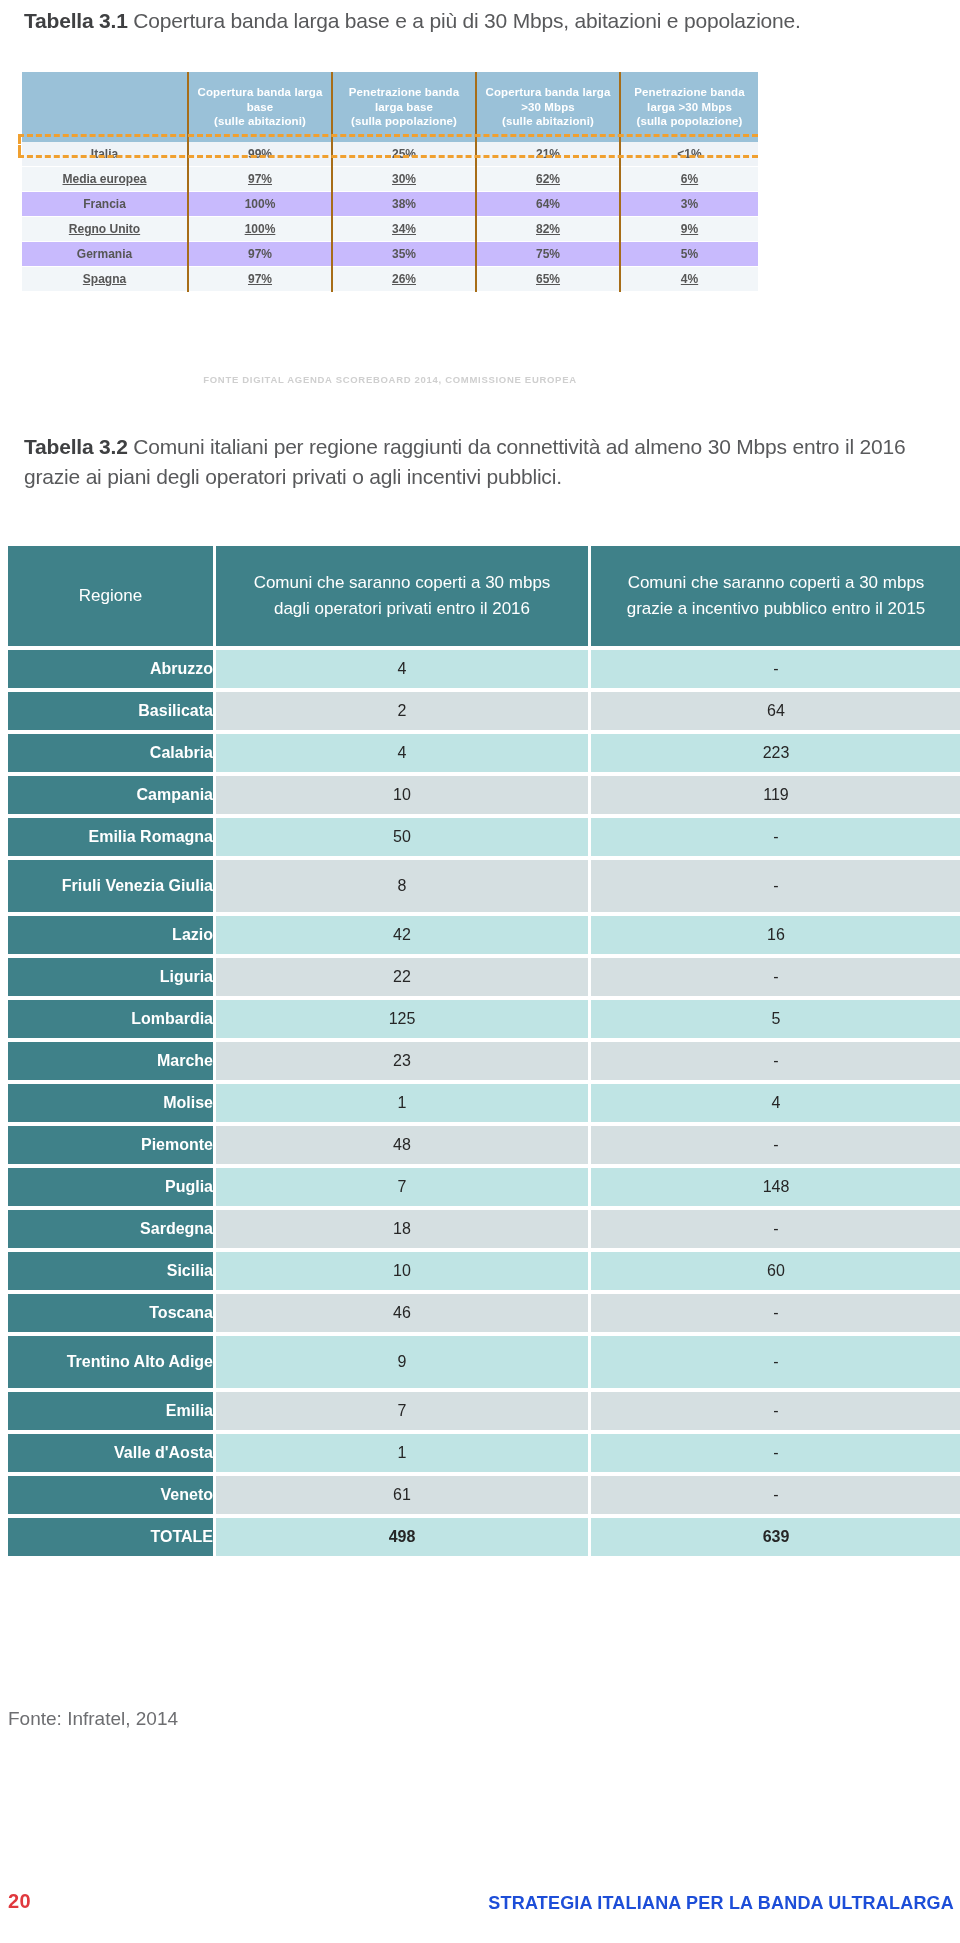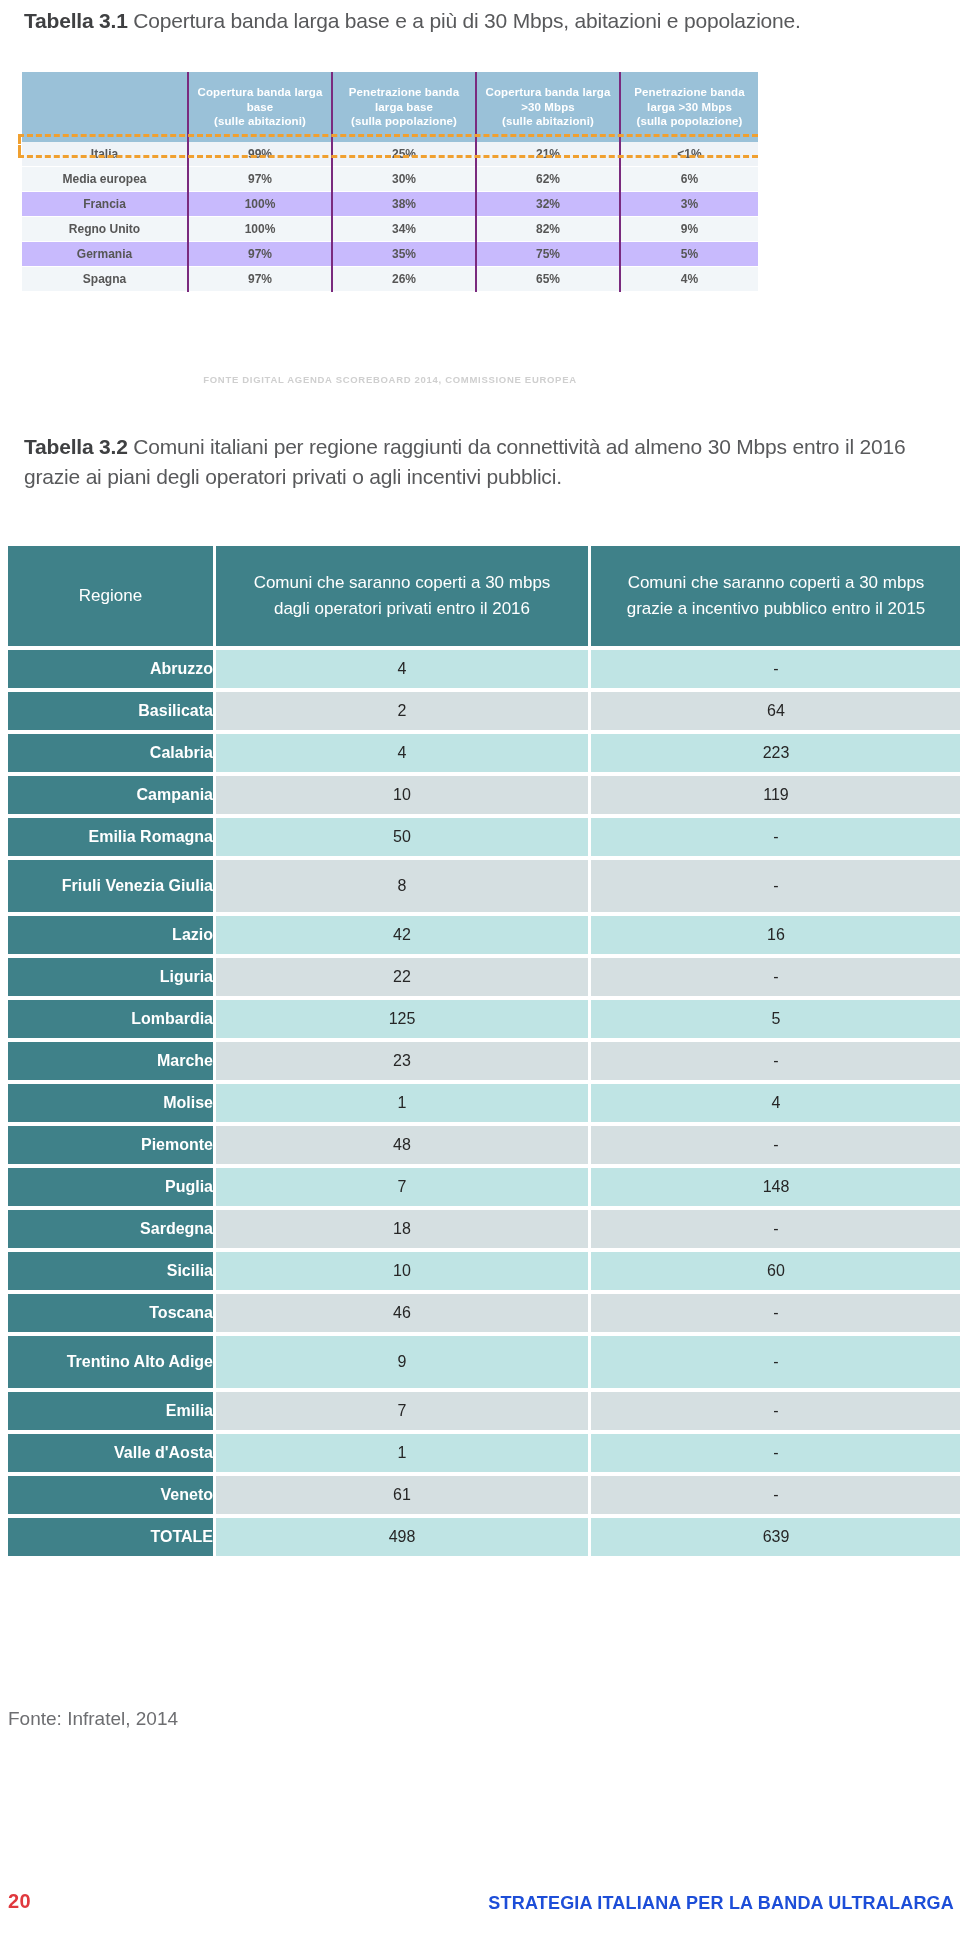--- a/index.html
+++ b/index.html
@@ -66,21 +66,21 @@
     
     filter: blur(0.55px);
     opacity: 0.93;
   }
   #figure-31 .t31 th,
   #figure-31 .t31 td {
     padding: 0;
     margin: 0;
     text-align: center;
     vertical-align: middle;
-    border-right: 2px solid #701a75;
+    border-right: 2px solid #a16207;
   }
   #figure-31 .t31 th:last-child,
   #figure-31 .t31 td:last-child {
     border-right: none;
   }
   #figure-31 .t31 thead th {
     background: #93bdd6;
     color: #ffffff;
     font-size: 11.5px;
     line-height: 14.5px;
@@ -92,21 +92,21 @@
   #figure-31 .t31 thead th.blank-head {
     background: #93bdd6;
   }
   #figure-31 .t31 tbody td {
     height: 24px;
     font-size: 12px;
     font-weight: 700;
     color: #4a4a4a;
     border-bottom: 1px solid #ffffff;
   }
-  #figure-31 .t31 tbody tr.odd td { background: #f2f6f9; }
+  #figure-31 .t31 tbody tr.odd td { background: #f2f6f9; text-decoration: underline; }
   #figure-31 .t31 tbody tr.even td { background: #c4b5fd; }
   #figure-31 .t31 tbody tr.hl td { background: #eef3f7; }
   #figure-31 .t31 tbody td.rowlabel {
     font-weight: 700;
     color: #4a4a4a;
   }
 
   
   #italia-highlight {
     position: absolute;
@@ -196,21 +196,21 @@
 
   
   #table-32 tr.tall td { height: 52px; }
 
   #table-32 tr.total td.region {
     font-size: 16px;
     font-weight: 700;
     padding-left: 16px;
   }
   #table-32 tr.total td.num {
-    font-weight: 400;
+    font-weight: 700;
     background: #bfe4e4;
   }
 
   #fonte-32 {
     position: absolute;
     left: 8px;
     top: 1708px;
     font-size: 19px;
     color: #6d6e71;
   }
@@ -292,21 +292,21 @@
           <td class="rowlabel">Media europea</td>
           <td>97%</td>
           <td>30%</td>
           <td>62%</td>
           <td>6%</td>
         </tr>
         <tr class="even">
           <td class="rowlabel">Francia</td>
           <td>100%</td>
           <td>38%</td>
-          <td>32%</td>
+          <td>64%</td>
           <td>3%</td>
         </tr>
         <tr class="odd">
           <td class="rowlabel">Regno Unito</td>
           <td>100%</td>
           <td>34%</td>
           <td>82%</td>
           <td>9%</td>
         </tr>
         <tr class="even">

